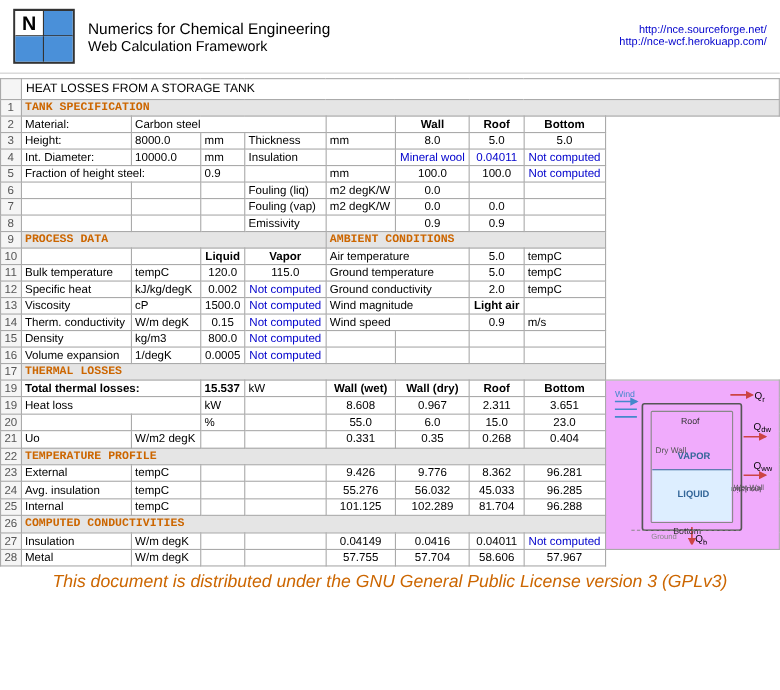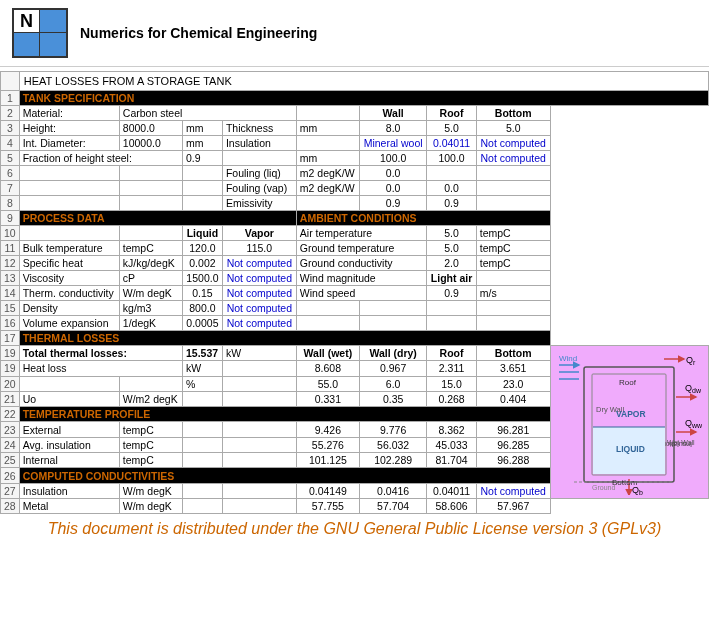--- a/index.html
+++ b/index.html
@@ -28,21 +28,21 @@
       border: 2px solid #333;
       display: grid;
       grid-template-columns: 1fr 1fr;
       grid-template-rows: 1fr 1fr;
     }
     .logo-tl { background: #fff; display: flex; align-items: center; justify-content: center; font-weight: bold; font-size: 18px; grid-column:1; grid-row:1; border-right:1px solid #333; border-bottom:1px solid #333;}
     .logo-tr { background: #4a90d9; grid-column:2; grid-row:1; border-bottom:1px solid #333;}
     .logo-bl { background: #4a90d9; grid-column:1; grid-row:2; border-right:1px solid #333;}
     .logo-br { background: #4a90d9; grid-column:2; grid-row:2; display:flex; align-items:center; justify-content:center; color:#fff; font-size:10px; font-weight:bold;}
     .header-title { }
-    .header-title h1 { font-size: 14px; font-weight: bold; color: #000; }
+    .header-title h1 { font-size: 14px; font-weight: normal; color: #000; }
     .header-title h2 { font-size: 13px; font-weight: normal; color: #000; }
     .header-links { text-align: right; }
     .header-links a { color: #0000cc; font-size: 10px; display: block; text-decoration: none; }
     .main-table {
       width: 100%;
       border-collapse: collapse;
       margin-top: 4px;
     }
     .main-table td, .main-table th {
       border: 1px solid #aaa;
@@ -51,24 +51,25 @@
       vertical-align: middle;
     }
     .row-num {
       color: #555;
       text-align: center;
       width: 16px;
       background: #f5f5f5;
       font-size: 9px;
     }
     .section-header {
-      background: #000000;
+      background: #e5e5e5;
       font-weight: bold;
       color: #cc6600;
       font-size: 10.5px;
+      font-family: Liberation Mono, monospace;
     }
     .bold { font-weight: bold; }
     .not-computed { color: #0000cc; }
     .center { text-align: center; }
     .right { text-align: left; }
     .footer {
       text-align: center;
       padding: 6px;
       font-size: 16px;
       color: #cc6600;
@@ -90,21 +91,26 @@
 <div class="header">
   <div class="header-left">
     <div class="logo">
       <div class="logo-tl">N</div>
       <div class="logo-tr"></div>
       <div class="logo-bl"></div>
       <div class="logo-br" style="font-size:9px;"></div>
     </div>
     <div class="header-title">
       <h1>Numerics for Chemical Engineering</h1>
+      <h2>Web Calculation Framework</h2>
     </div>
+  </div>
+  <div class="header-links">
+    <a>http://nce.sourceforge.net/</a>
+    <a>http://nce-wcf.herokuapp.com/</a>
   </div>
 </div>
 
 <table class="main-table">
 
   <tbody>
       <tr>
     <td class="row-num"></td>
     <td colspan="9" style="font-weight:normal; font-size:11px; background:#fff; padding:3px 4px;">HEAT LOSSES FROM A STORAGE TANK</td>
   </tr>

